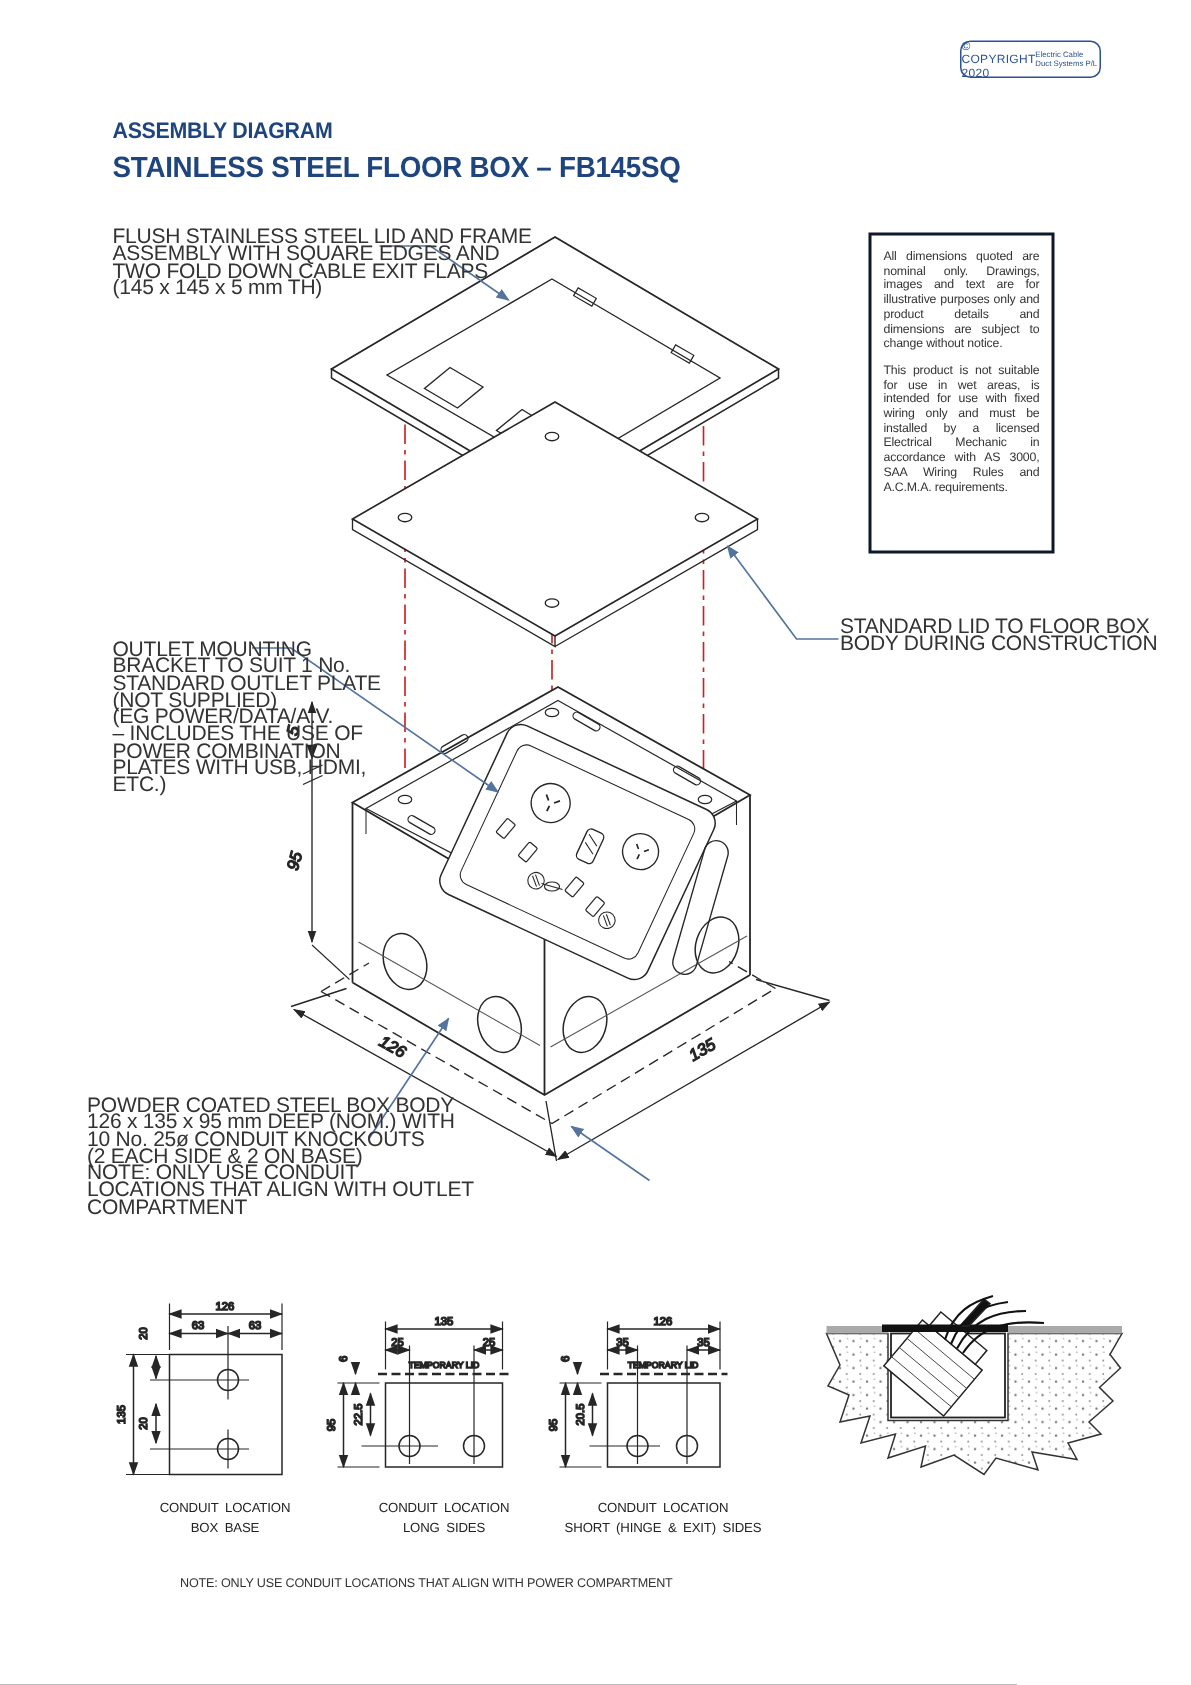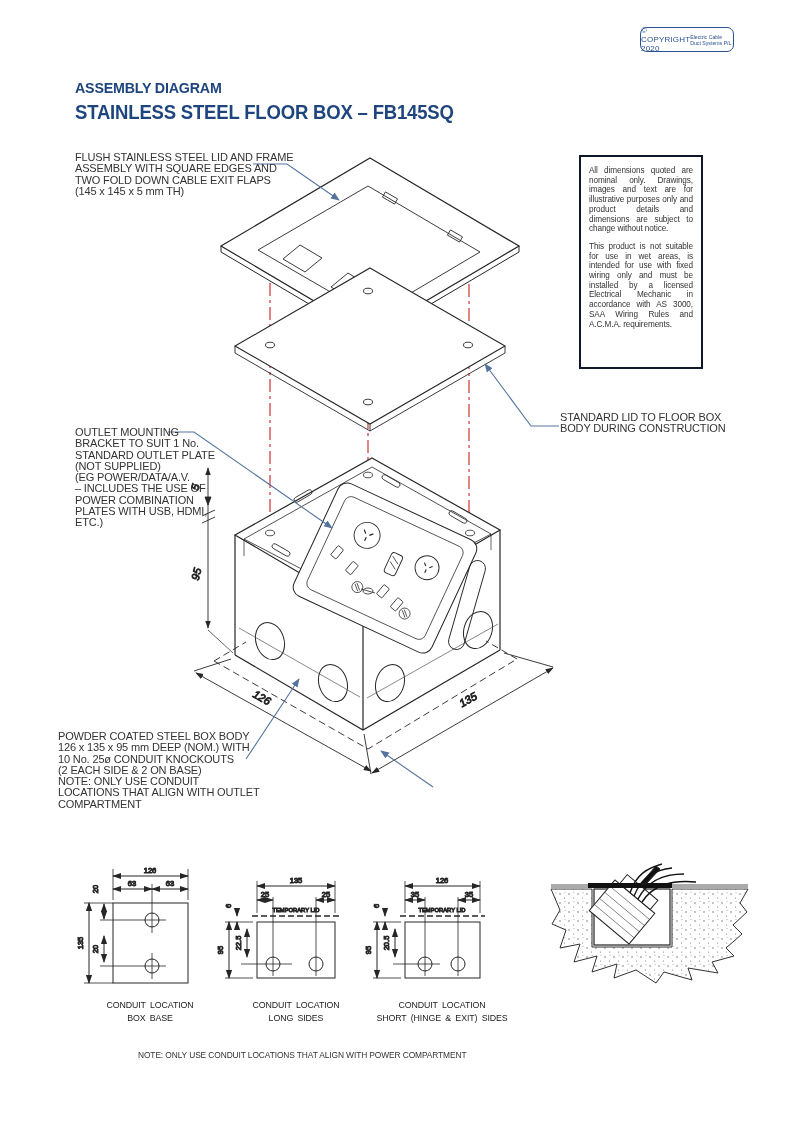--- a/index.html
+++ b/index.html
@@ -8,28 +8,28 @@
   #art{position:absolute;left:0;top:0;}
   .abs{position:absolute;}
   .badge{left:640px;top:27px;width:92px;height:23px;border:1.5px solid #2a5193;border-radius:7px;
          display:flex;flex-direction:row;align-items:center;justify-content:center;color:#2a5193;}
   .badge .l1{font-size:8px;letter-spacing:.2px;line-height:9px;}
   .badge .l2{font-size:5.2px;line-height:6px;}
   .title1{left:75px;top:79px;font-size:15px;font-weight:bold;color:#1e457e;
           transform:scaleX(.95);transform-origin:left;letter-spacing:-.2px;}
   .title2{left:75px;top:101px;font-size:19.5px;font-weight:bold;color:#1e457e;
           transform:scaleX(.95);transform-origin:left;letter-spacing:-.2px;}
-  .ann{font-size:11px;line-height:11.3px;color:#333;white-space:pre-line;letter-spacing:-.15px;}
+  .ann{font-size:14px;line-height:11.3px;color:#333;white-space:pre-line;letter-spacing:-.15px;}
   .disc{left:579px;top:155px;width:104px;height:192px;border:2px solid #0f172a;
         padding:9px 8px;color:#333;}
   .disc p{margin:0;font-size:8.2px;line-height:9.7px;text-align:justify;letter-spacing:-.1px;}
   .disc p + p{margin-top:8px;}
   .cap{font-size:8.8px;line-height:12.5px;color:#222;white-space:pre-line;text-align:center;
        letter-spacing:-.1px;word-spacing:2px;}
-  .note{left:103px;top:1050px;font-size:8.4px;color:#333;letter-spacing:-.1px;padding-left:35px;}
+  .note{left:85px;top:1050px;font-size:8.4px;color:#333;letter-spacing:-.1px;padding-left:35px;}
   
   .dimI{font:italic 11px "Liberation Sans",sans-serif;fill:#222;}
   .dimS{font:7.5px "Liberation Sans",sans-serif;fill:#222;}
   .lidlab{font:5.8px "Liberation Sans",sans-serif;fill:#222;}
   svg .ln{stroke:#262626;fill:none;}
   svg .thin{stroke:#555;fill:none;}
 </style>
 </head>
 <body>
 

